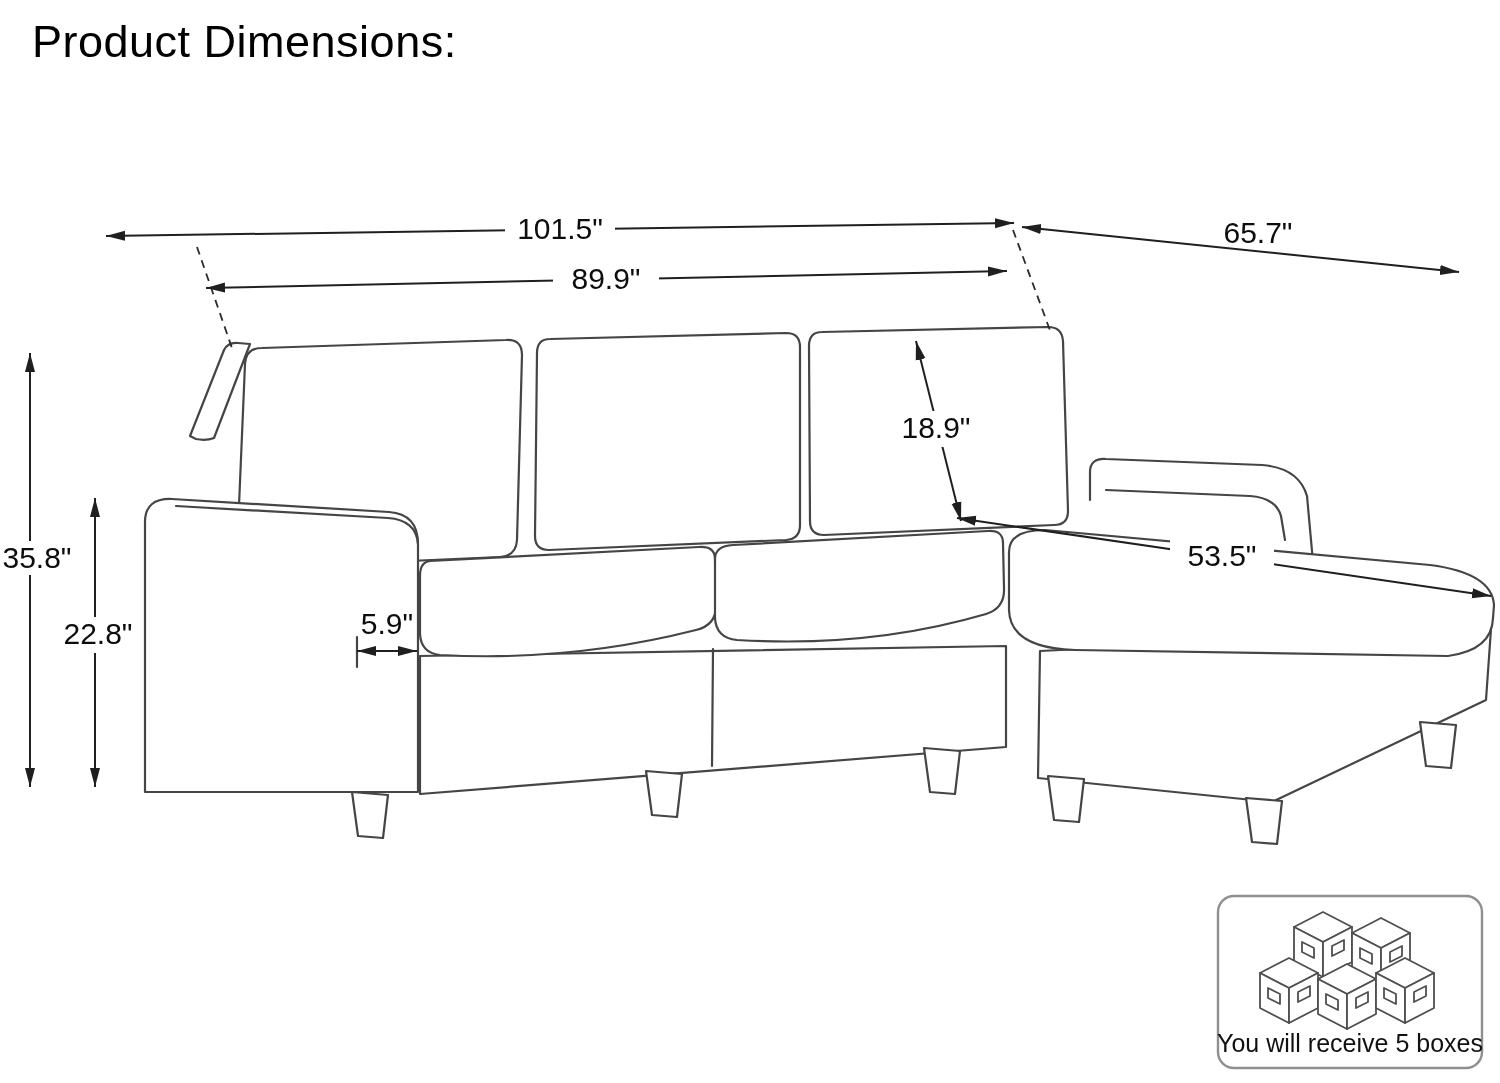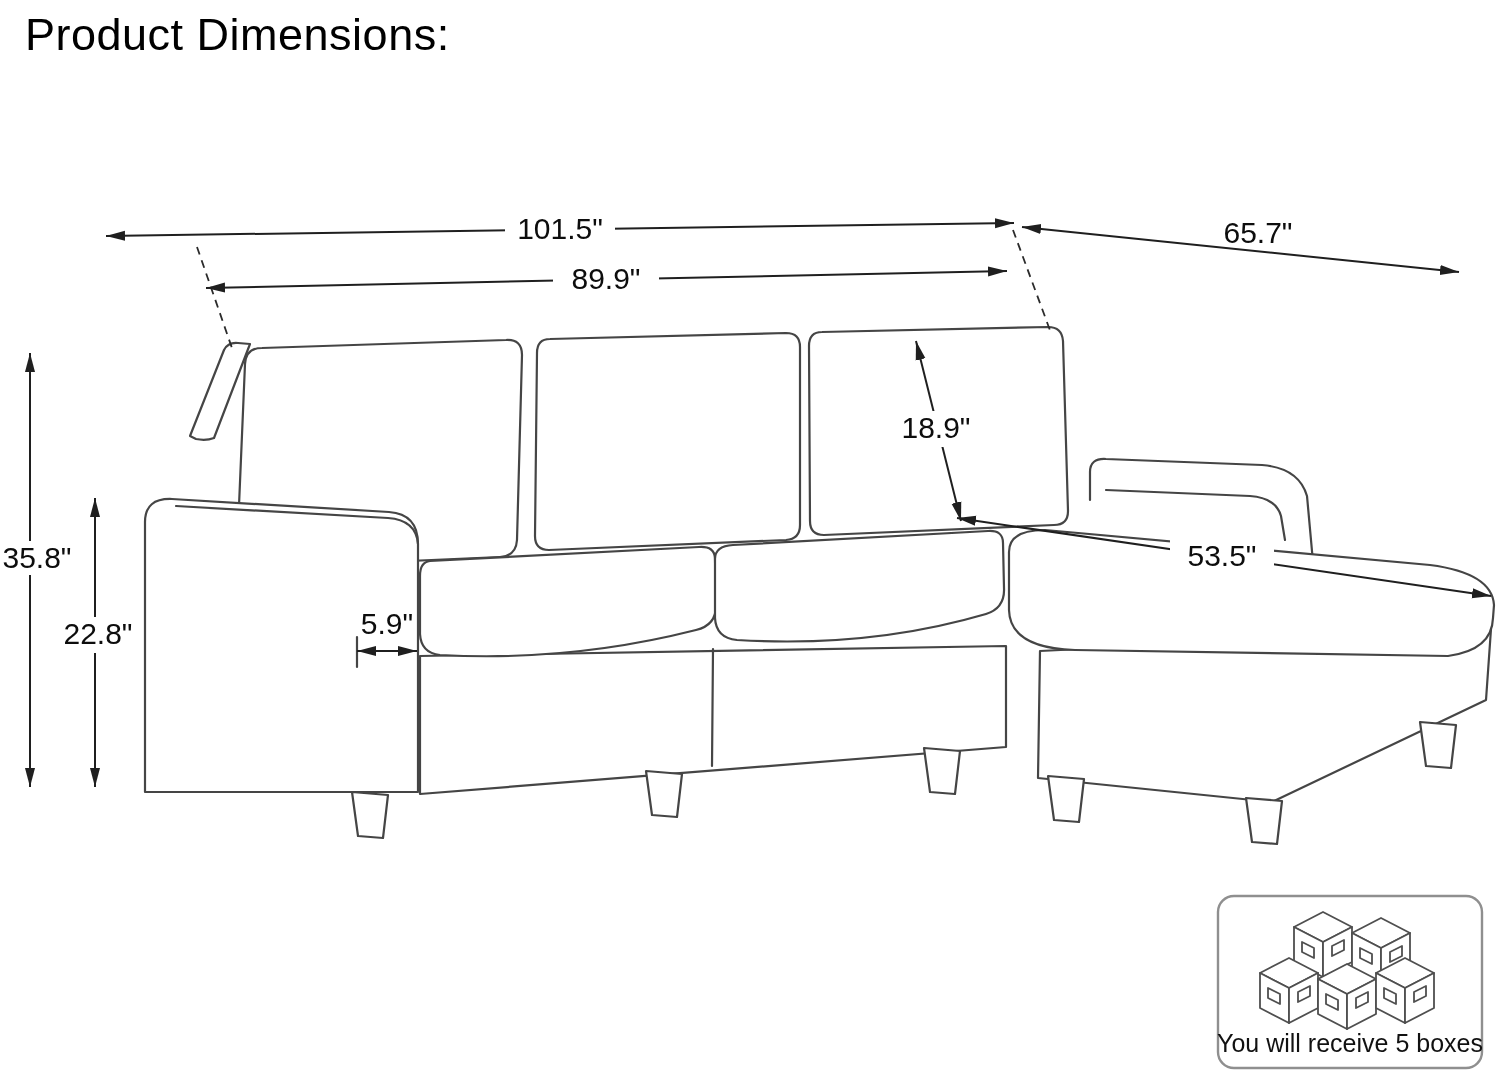--- a/index.html
+++ b/index.html
@@ -1,21 +1,21 @@
 <!DOCTYPE html>
 <html><head>
 <meta charset="utf-8">
 <style>
   html,body { margin:0; padding:0; background:#ffffff; }
   .page {
     position:relative; width:1500px; height:1083px; background:#fff; overflow:hidden;
     font-family:"Liberation Sans", sans-serif;
   }
   .title {
-    position:absolute; top:0px; left:16px; margin:9px;
+    position:absolute; top:0px; left:16px; margin:16px;
     font-size:45px; font-weight:400; color:#000; letter-spacing:0.5px;
     font-family:"Liberation Sans", sans-serif;
   }
   svg { position:absolute; top:0; left:0; }
   .outline { fill:#ffffff; stroke:#454545; stroke-width:2.2; stroke-linejoin:round; }
   .stroke  { fill:none;    stroke:#454545; stroke-width:2.2; stroke-linecap:round; }
   .dim  { stroke:#1f1f1f; stroke-width:2; fill:none; }
   .dash { stroke:#2b2b2b; stroke-width:1.8; stroke-dasharray:8 6; fill:none; }
   .mask { fill:#ffffff; stroke:none; }
   .lbl  { font-family:"Liberation Sans", sans-serif; font-size:30px; fill:#0d0d0d; }

